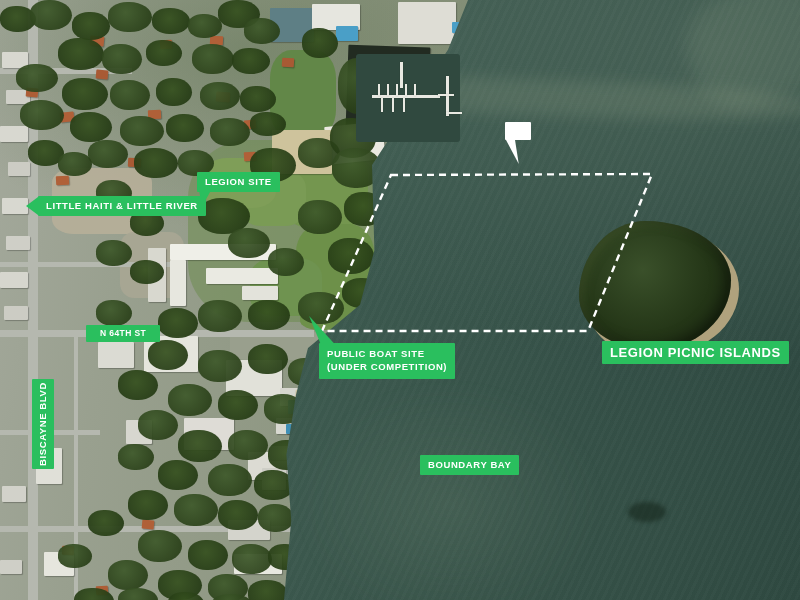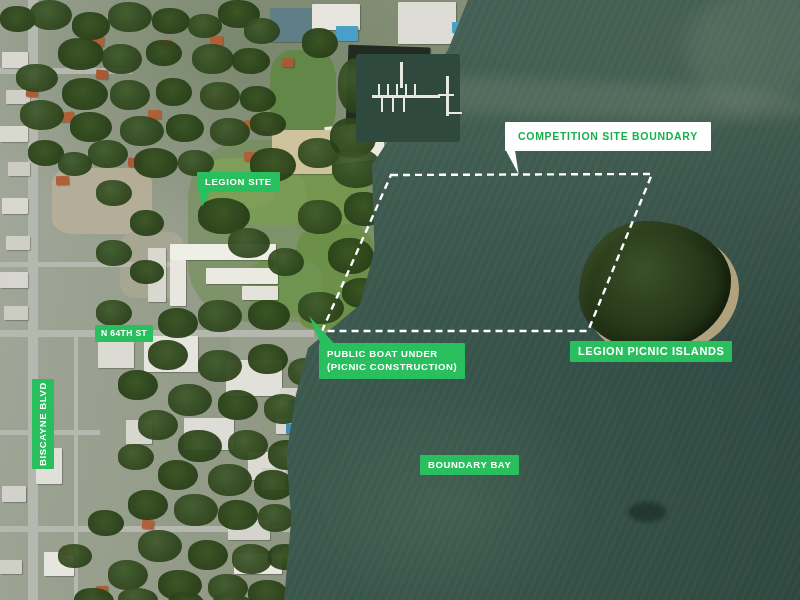--- a/index.html
+++ b/index.html
@@ -56,26 +56,26 @@
     font-weight:700;font-size:9.5px;line-height:1;letter-spacing:.6px;
     padding:5px 8px;white-space:nowrap;border-radius:1px;
   }
   .tail{position:absolute;display:block;}
   #lbl-competition{left:505px;top:122px;background:#fff;color:#16b04f;font-size:10.5px;letter-spacing:.7px;padding:9px 13px;}
   #lbl-competition .tail{left:1px;bottom:-24px;width:15px;height:24px;background:#fff;clip-path:polygon(0 0,60% 0,85% 100%);}
   #lbl-legion-park{left:197px;top:172px;}
   #lbl-legion-park .tail{left:2px;bottom:-15px;width:14px;height:16px;background:var(--green);clip-path:polygon(0 0,85% 0,22% 100%);}
   #lbl-little-haiti{left:38px;top:196px;}
   #lbl-little-haiti .tail{left:-12px;top:50%;transform:translateY(-50%);width:0;height:0;border-top:9px solid transparent;border-bottom:9px solid transparent;border-right:12px solid var(--green);}
-  #lbl-n64{left:95px;top:325px;font-size:8.5px;padding:4px 6px;letter-spacing:.4px;}
+  #lbl-n64{left:86px;top:325px;font-size:8.5px;padding:4px 14px;letter-spacing:.4px;}
   #lbl-boat-ramp{left:319px;top:343px;line-height:1.35;text-align:left;}
   #lbl-boat-ramp .tail{left:-11px;top:-27px;width:28px;height:28px;background:var(--green);clip-path:polygon(4% 0,95% 100%,45% 100%);}
   #lbl-biscayne-blvd{left:32px;top:379px;width:22px;height:90px;padding:0;}
   #lbl-biscayne-blvd span{position:absolute;left:50%;top:50%;width:90px;text-align:center;transform:translate(-50%,-50%) rotate(-90deg);}
-  #lbl-picnic-islands{left:570px;top:341px;font-size:11px;}
+  #lbl-picnic-islands{left:602px;top:341px;font-size:13px;}
   #lbl-biscayne-bay{left:420px;top:455px;}
 </style>
 </head>
 <body>
 
 <div id="map">
 
   <div id="water" class="abs"></div>
   <div class="abs sandbar-a"></div>
   <div class="abs sandbar-b"></div>
@@ -265,37 +265,40 @@
       <div style="position: absolute; left: 438px; top: 94px; width: 16px; height: 2px; background: rgb(233, 233, 226); box-shadow: rgba(0, 0, 0, 0.4) 0px 0px 1px;"></div>
       <div style="position: absolute; left: 446px; top: 112px; width: 16px; height: 2px; background: rgb(233, 233, 226); box-shadow: rgba(0, 0, 0, 0.4) 0px 0px 1px;"></div>
       <div style="position: absolute; left: 400px; top: 62px; width: 3px; height: 26px; background: rgb(233, 233, 226); box-shadow: rgba(0, 0, 0, 0.4) 0px 0px 1px;"></div>
     </div>
 
   <svg id="boundary-svg" class="abs" width="800" height="600">
     <polygon points="391,175 652,174 588,331 322,331" fill="none" stroke="#ffffff" stroke-width="2.4" stroke-dasharray="7 5"></polygon>
   </svg>
 
   <div class="lbl" id="lbl-competition">
-    <span>COMPETITION SITE BOUNDARY</span>
     <i class="tail"></i>
   </div>
 
   <div class="lbl" id="lbl-legion-park">
     <span>LEGION SITE</span>
     <i class="tail"></i>
   </div>
 
+  <div class="lbl" id="lbl-little-haiti">
+    <span>LITTLE HAITI &amp; LITTLE RIVER</span>
+    <i class="tail"></i>
+  </div>
 
   <div class="lbl" id="lbl-n64">
     <span>N 64TH ST</span>
   </div>
 
   <div class="lbl" id="lbl-boat-ramp">
-    <span style="display:block">PUBLIC BOAT UNDER</span>
-    <span style="display:block">(PICNIC CONSTRUCTION)</span>
+    <span style="display:block">PUBLIC BOAT SITE</span>
+    <span style="display:block">(UNDER COMPETITION)</span>
     <i class="tail"></i>
   </div>
 
   <div class="lbl" id="lbl-biscayne-blvd">
     <span>BISCAYNE BLVD</span>
   </div>
 
   <div class="lbl" id="lbl-picnic-islands">
     <span>LEGION PICNIC ISLANDS</span>
   </div>

